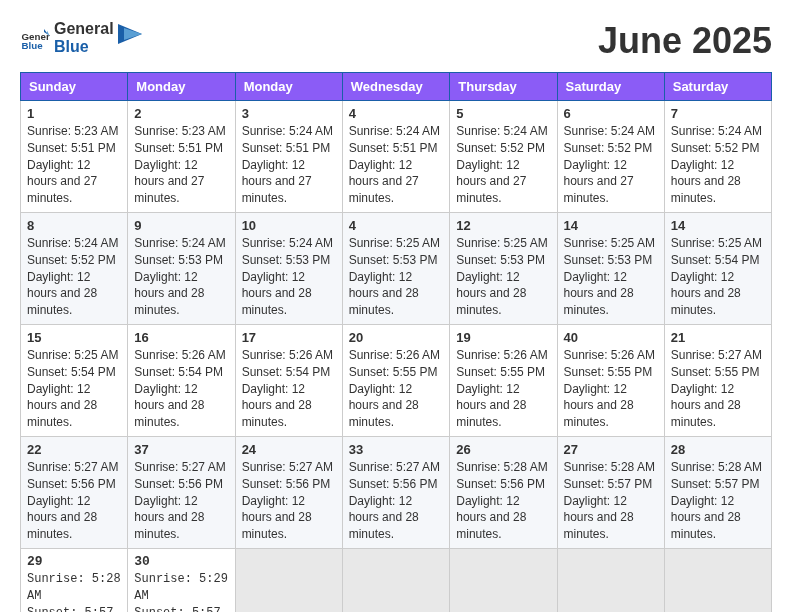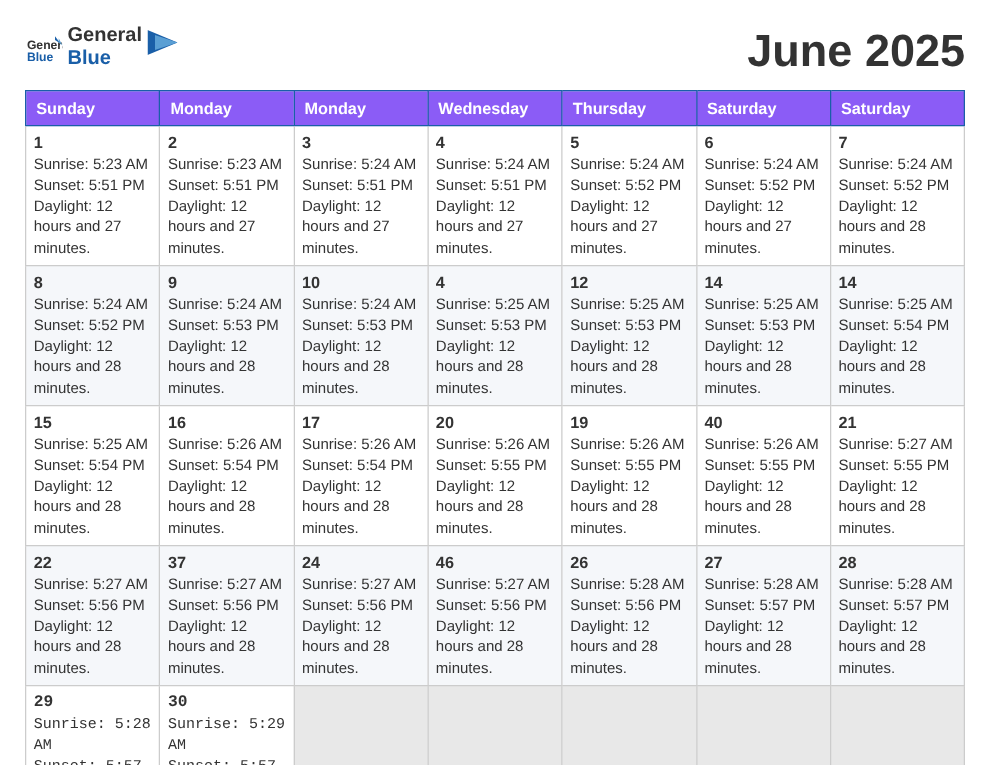--- a/index.html
+++ b/index.html
@@ -317,21 +317,21 @@
       </td>
         <td>
         <span class="day-number">24</span>
         <div class="day-info">
           Sunrise: 5:27 AM<br>
           Sunset: 5:56 PM<br>
           Daylight: 12 hours and 28 minutes.
         </div>
       </td>
         <td>
-        <span class="day-number">46</span>
+        <span class="day-number">33</span>
         <div class="day-info">
           Sunrise: 5:27 AM<br>
           Sunset: 5:56 PM<br>
           Daylight: 12 hours and 28 minutes.
         </div>
       </td>
         <td>
         <span class="day-number">26</span>
         <div class="day-info">
           Sunrise: 5:28 AM<br>

